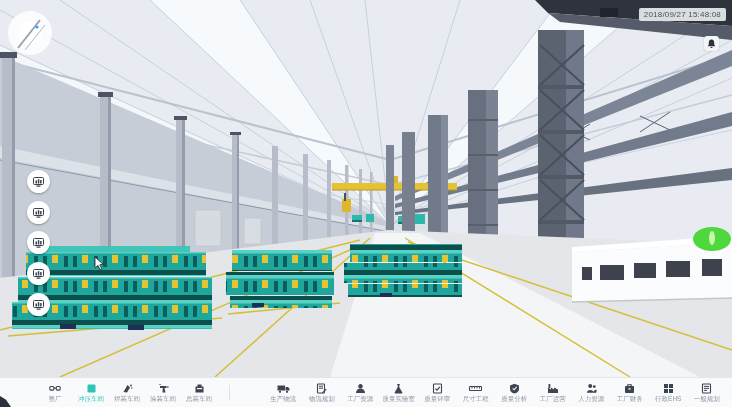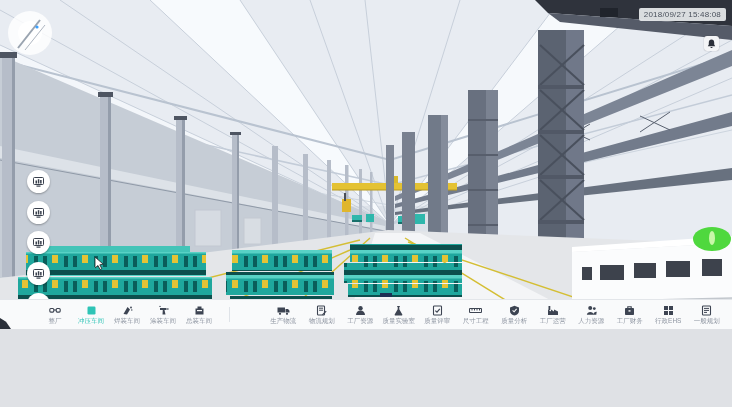--- a/index.html
+++ b/index.html
@@ -1,16 +1,16 @@
 <!DOCTYPE html>
 <html><head>
 <meta charset="utf-8">
 <style>
   html,body{margin:0;padding:0;background:#dfe1e5;}
-  .app{position:relative;width:732px;height:329px;overflow:hidden;
+  .app{position:relative;width:732px;height:407px;overflow:hidden;
        font-family:"Liberation Sans",sans-serif;background:#fca5a5;}
   .scene{position:absolute;left:0;top:0;width:732px;height:377px;overflow:hidden;}
   .scene svg{display:block;}
 
   
   .timestamp{position:absolute;top:8px;right:6px;height:13px;line-height:13px;
     background:rgba(233,235,238,.92);color:#4a515c;font-size:8px;padding:0 5px;
     border-radius:2px;letter-spacing:.2px;}
   .bell-btn{position:absolute;top:36px;right:13px;width:15px;height:15px;
     background:#f4f5f7;border:0;border-radius:3px;box-shadow:0 0 1px rgba(0,0,0,.45);

